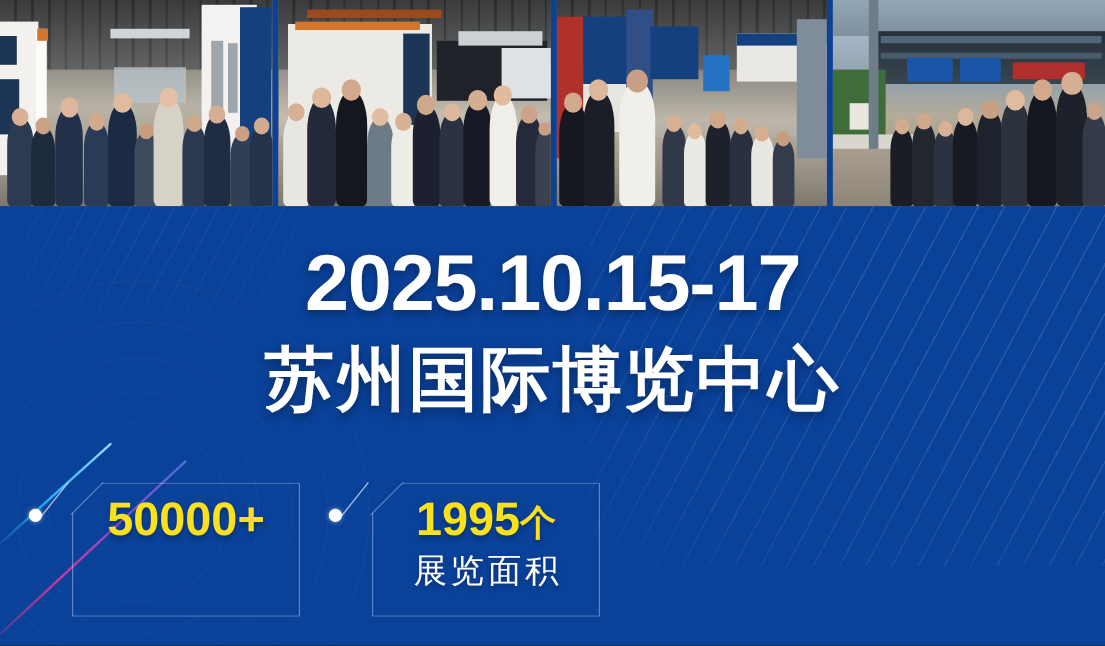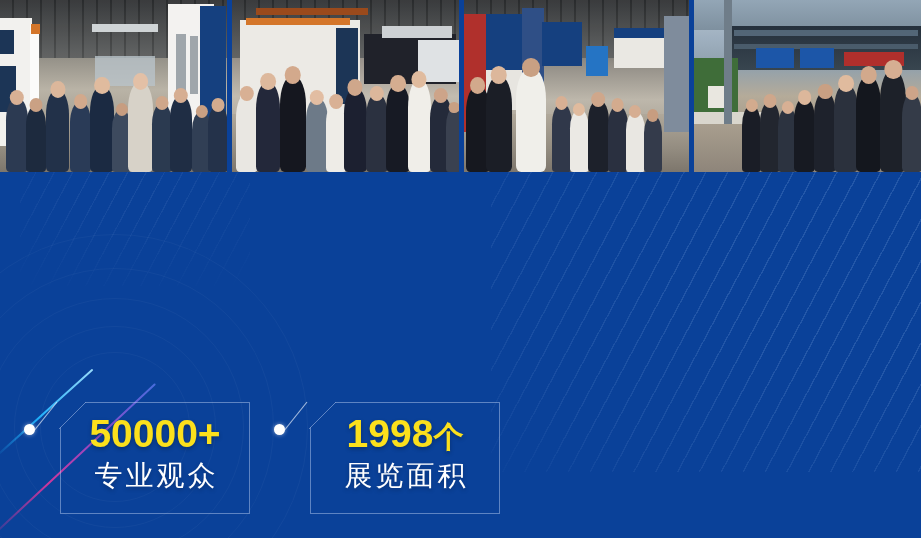--- a/index.html
+++ b/index.html
@@ -391,58 +391,61 @@
     <div class="hatch-left"></div>
     <div class="streak streak-cyan"></div>
     <div class="streak streak-magenta"></div>
 
     <div class="rings" style="left:40px;top:180px;width:150px;height:150px;"></div>
     <div class="rings" style="left:14px;top:154px;width:202px;height:202px;"></div>
     <div class="rings" style="left:-14px;top:126px;width:258px;height:258px;"></div>
     <div class="rings" style="left:-44px;top:96px;width:318px;height:318px;"></div>
     <div class="rings" style="left:-78px;top:62px;width:386px;height:386px;"></div>
 
+    <div id="headline-block">
+      <div id="date-line">2025.10.15-17</div>
+      <div id="venue-line">苏州国际博览中心</div>
+    </div>
 
     <div id="stats-row">
 
 
       <div class="stat">
         <div class="stat-frame"></div>
         <div class="stat-chamfer">
           <svg width="40" height="40" viewBox="0 0 40 40">
               <line x1="0" y1="27" x2="27" y2="0" stroke="rgba(198,216,246,.45)" stroke-width="1"></line>
             </svg>
         </div>
         <div class="stat-leader">
           <svg width="58" height="48" viewBox="0 0 58 48">
               <line x1="6" y1="40" x2="30" y2="10" stroke="rgba(225,235,250,.7)" stroke-width="1.2"></line>
             </svg>
         </div>
         <div class="stat-dot"></div>
         <div class="stat-value">
           <span>50000</span><span class="unit"></span><span class="sup"></span><span>+</span>
         </div>
-        <div class="stat-label">专业观众</div>
       </div>
 
       <div class="stat">
         <div class="stat-frame"></div>
         <div class="stat-chamfer">
           <svg width="40" height="40" viewBox="0 0 40 40">
               <line x1="0" y1="27" x2="27" y2="0" stroke="rgba(198,216,246,.45)" stroke-width="1"></line>
             </svg>
         </div>
         <div class="stat-leader">
           <svg width="58" height="48" viewBox="0 0 58 48">
               <line x1="6" y1="40" x2="30" y2="10" stroke="rgba(225,235,250,.7)" stroke-width="1.2"></line>
             </svg>
         </div>
         <div class="stat-dot"></div>
         <div class="stat-value">
-          <span>1998</span><span class="unit">个</span><span class="sup"></span><span></span>
+          <span>1995</span><span class="unit">个</span><span class="sup"></span><span></span>
         </div>
         <div class="stat-label">展览面积</div>
       </div>
 
 
     </div>
   </div>
 </div>
 
 </body></html>

